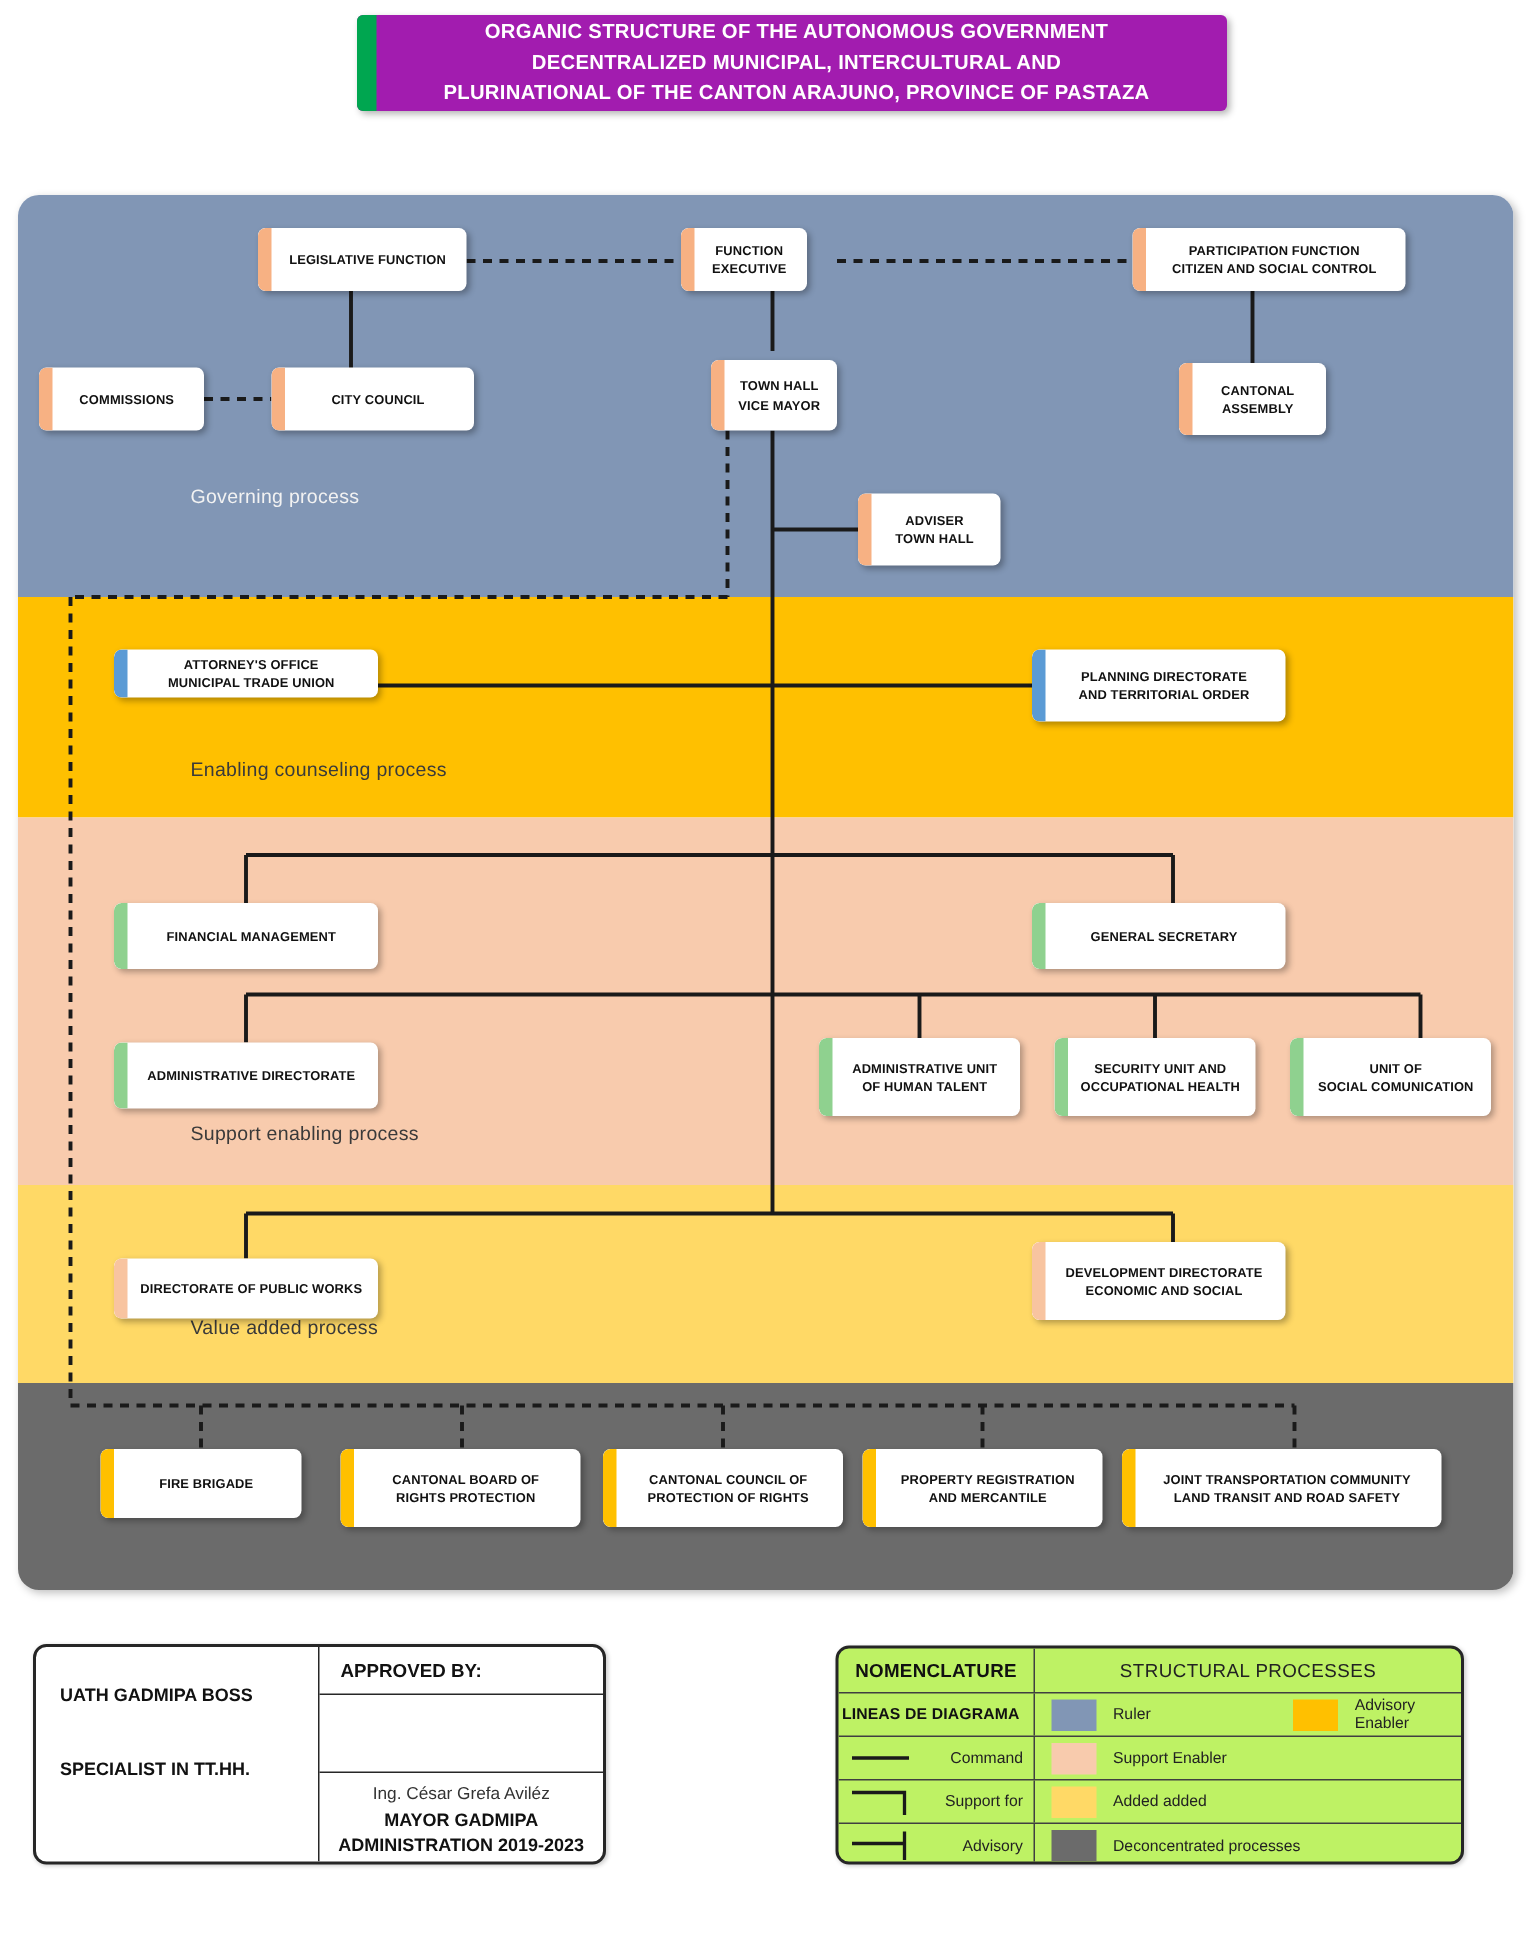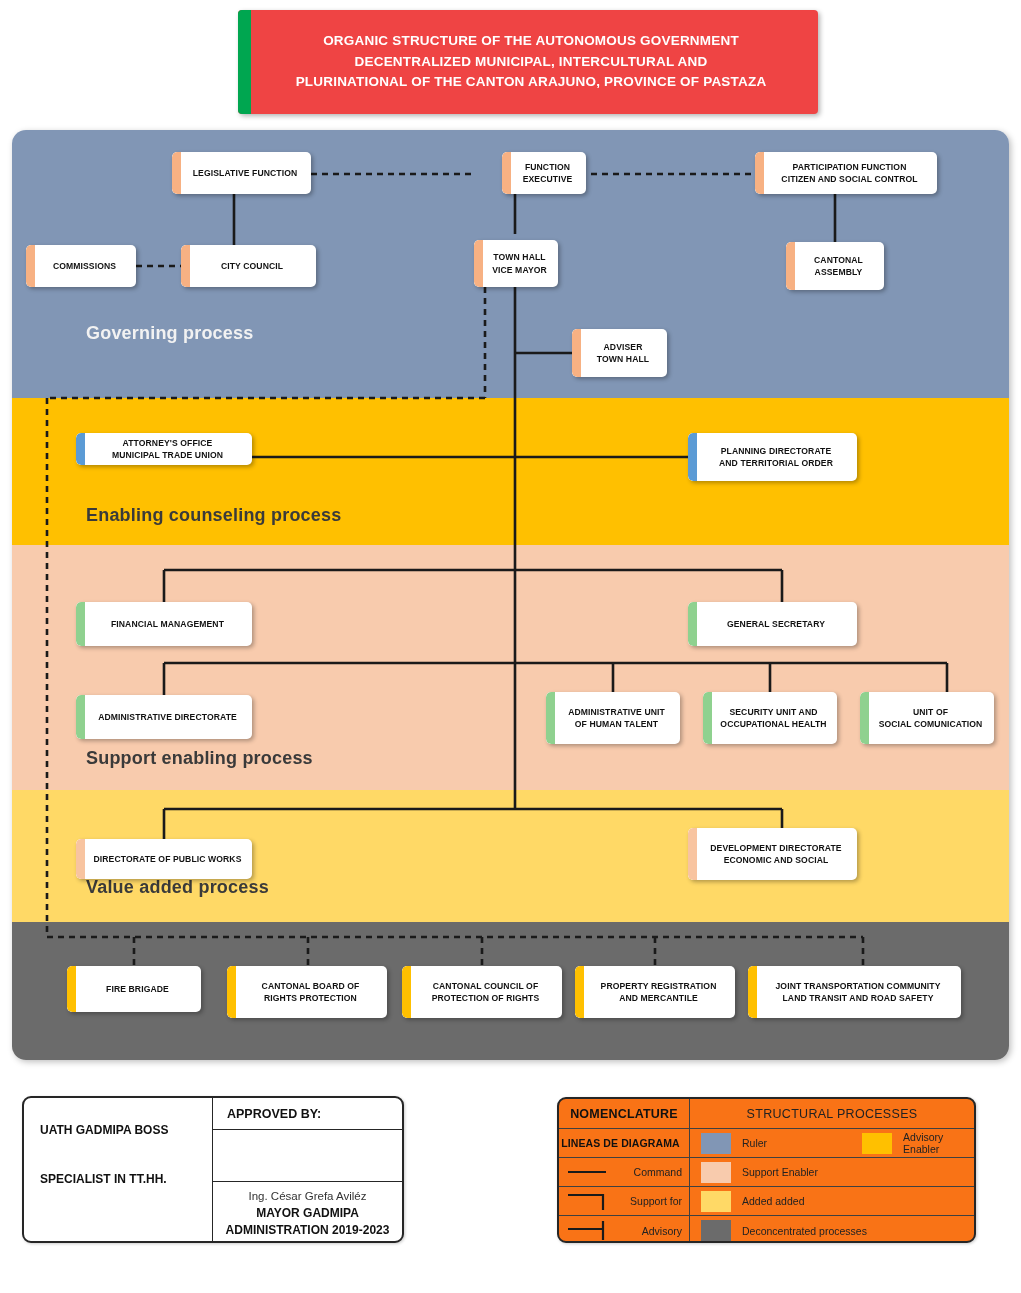--- a/index.html
+++ b/index.html
@@ -8,22 +8,22 @@
     background: #ffffff;
     font-family: "Liberation Sans", sans-serif;
     position: relative;
     overflow: hidden;
   }
 
   
   #title-banner {
     position: absolute;
     left: 238px; top: 10px;
-    width: 580px; height: 104px;
-    background: #ef4444;
+    width: 580px; height: 64px;
+    background: #a21caf;
     border-radius: 4px;
     box-shadow: 2px 2px 5px rgba(0,0,0,0.3);
     display: flex; align-items: center; justify-content: center;
   }
   #title-banner .green-bar {
     position: absolute; left: 0; top: 0;
     width: 13px; height: 100%;
     background: #00a650;
     border-radius: 4px 0 0 4px;
   }
@@ -49,24 +49,25 @@
   }
   .band { position: absolute; left: 0; width: 100%; }
   #band-governing   { top: 0px;   height: 268px; background: #8196b5; }
   #band-counseling  { top: 268px; height: 147px; background: #ffc000; }
   #band-support     { top: 415px; height: 245px; background: #f8cbad; }
   #band-value       { top: 660px; height: 132px; background: #ffd966; }
   #band-deconc      { top: 792px; height: 138px; background: #6b6b6b; }
 
   .band-label {
     position: absolute;
-    font-size: 18px;
-    font-weight: 700;
+    font-size: 13px;
+    font-weight: 400;
     letter-spacing: 0.2px;
     white-space: nowrap;
+    margin-left: 41px;
   }
   .band-label.light { color: #f2f2f2; }
   .band-label.dark  { color: #3a3a3a; }
 
   
   #connectors {
     position: absolute; left: 0; top: 0;
     width: 997px; height: 930px;
     pointer-events: none;
   }
@@ -153,21 +154,21 @@
   #signoff .so-approver .r1 { display:block; font-size: 12px; color:#111; font-weight: bold; line-height:1.4; }
   #signoff .so-approver .r2 { display:block; font-size: 12px; color:#111; font-weight: bold; line-height:1.4; }
 
   
   #legend {
     position: absolute;
     left: 557px; top: 1097px;
     width: 419px; height: 146px;
     border: 2.2px solid #262626;
     border-radius: 9px;
-    background: #f97316;
+    background: #bef264;
     overflow: hidden;
     box-shadow: 1px 1px 3px rgba(0,0,0,0.2);
   }
   #legend .lg-row { display: flex; width: 100%; }
   #legend .lg-head {
     height: 30px;
     border-bottom: 1.6px solid #404040;
   }
   #legend .lg-left {
     width: 131px;
@@ -287,21 +288,21 @@
       <line x1="643" y1="807" x2="643" y2="836"></line>
       <line x1="851" y1="807" x2="851" y2="836"></line>
     </g>
   </svg>
 
   <div class="node" style="left:160px; top:22px; width:139px; height:42px;">
     <span class="accent accent-peach"></span>
     <span class="node-label">LEGISLATIVE FUNCTION</span>
   </div>
 
-  <div class="node" style="left:490px; top:22px; width:84px; height:42px;">
+  <div class="node" style="left:442px; top:22px; width:84px; height:42px;">
     <span class="accent accent-peach"></span>
     <span class="node-label">FUNCTION
 EXECUTIVE</span>
   </div>
 
   <div class="node" style="left:743px; top:22px; width:182px; height:42px;">
     <span class="accent accent-peach"></span>
     <span class="node-label">PARTICIPATION FUNCTION
 CITIZEN AND SOCIAL CONTROL</span>
   </div>

